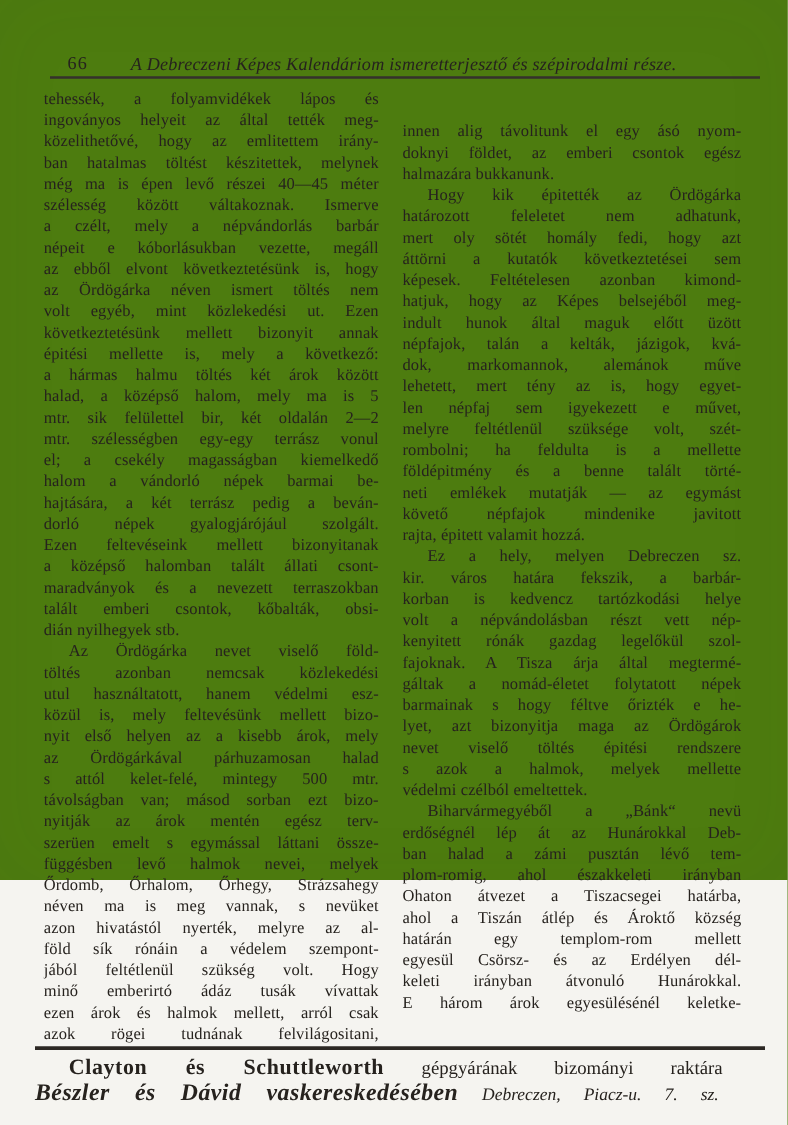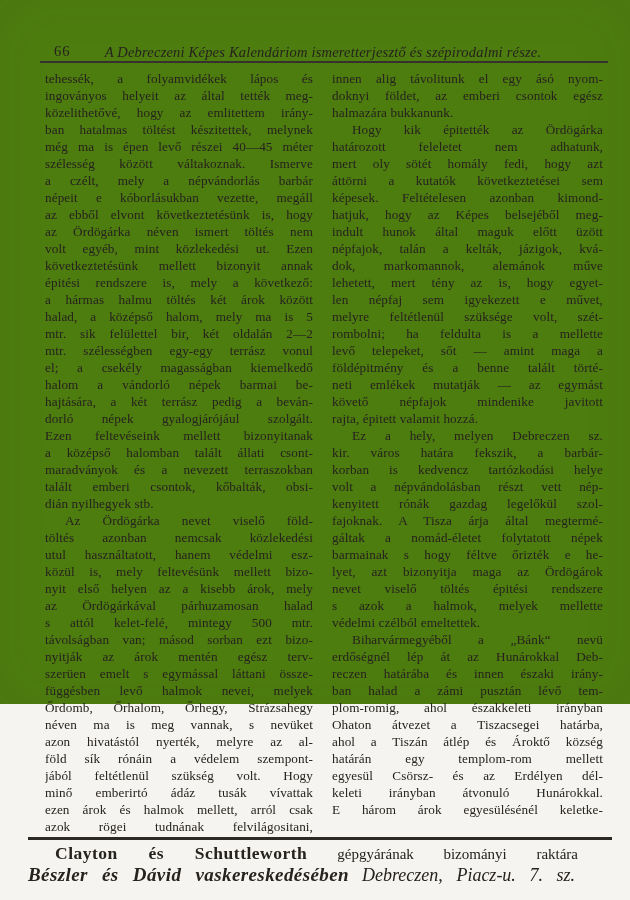--- a/index.html
+++ b/index.html
@@ -27,22 +27,22 @@
   }
   .running-title {
     font-style: italic; font-size: 14.5px; letter-spacing: 0.2px;
   }
   .header-rule {
     position: absolute; top: 61px; left: 40px; width: 568px; height: 2px;
     background: #35312c;
   }
   
   .columns {
-    position: absolute; top: 70px; left: 45px;
-    display: flex; align-items: flex-start;
+    position: absolute; top: 70px; left: 35px;
+    display: flex; align-items: center;
   }
   .col { font-size: 13.2px; }
   .col-left  { width: 268px; }
   .col-right { width: 271px; }
   .col-divider {
     width: 2px; background: #433f39;
     margin-left: 8px; margin-right: 9px;
     margin-top: -2px; margin-bottom: 2px;
   }
   .line {
@@ -64,21 +64,21 @@
     white-space: normal;
   }
   .ad-bold { font-weight: bold; font-size: 17.5px; letter-spacing: 0.5px; }
   .ad-rest { font-size: 15px; }
   .ad-line2 {
     position: absolute; top: 863px; left: 28px; right: 55px;
     height: 24px; line-height: 24px;
     text-align: justify; text-align-last: justify;
   }
   .ad-store { font-weight: bold; font-style: italic; font-size: 19px; letter-spacing: 0.4px; }
-  .ad-addr { font-style: italic; font-size: 18px; }
+  .ad-addr { font-style: italic; font-size: 14px; }
 </style>
 </head>
 <body>
 
 <div class="page">
 
   <div class="header">
     <span class="pagenum">66</span>
     <span class="running-title">A Debreczeni Képes Kalendáriom ismeretterjesztő és szépirodalmi része.</span>
   </div>
@@ -91,21 +91,21 @@
         <div class="line">közelithetővé, hogy az emlitettem irány-</div>
         <div class="line">ban hatalmas töltést készitettek, melynek</div>
         <div class="line">még ma is épen levő részei 40—45 méter</div>
         <div class="line">szélesség között váltakoznak. Ismerve</div>
         <div class="line">a czélt, mely a népvándorlás barbár</div>
         <div class="line">népeit e kóborlásukban vezette, megáll</div>
         <div class="line">az ebből elvont következtetésünk is, hogy</div>
         <div class="line">az Ördögárka néven ismert töltés nem</div>
         <div class="line">volt egyéb, mint közlekedési ut. Ezen</div>
         <div class="line">következtetésünk mellett bizonyit annak</div>
-        <div class="line">épitési rendszere is, mely a következő:</div>
+        <div class="line">épitési mellette is, mely a következő:</div>
         <div class="line">a hármas halmu töltés két árok között</div>
         <div class="line">halad, a középső halom, mely ma is 5</div>
         <div class="line">mtr. sik felülettel bir, két oldalán 2—2</div>
         <div class="line">mtr. szélességben egy-egy terrász vonul</div>
         <div class="line">el; a csekély magasságban kiemelkedő</div>
         <div class="line">halom a vándorló népek barmai be-</div>
         <div class="line">hajtására, a két terrász pedig a beván-</div>
         <div class="line">dorló népek gyalogjárójául szolgált.</div>
         <div class="line">Ezen feltevéseink mellett bizonyitanak</div>
         <div class="line">a középső halomban talált állati csont-</div>
@@ -143,40 +143,38 @@
         <div class="line">áttörni a kutatók következtetései sem</div>
         <div class="line">képesek. Feltételesen azonban kimond-</div>
         <div class="line">hatjuk, hogy az Képes belsejéből meg-</div>
         <div class="line">indult hunok által maguk előtt üzött</div>
         <div class="line">népfajok, talán a kelták, jázigok, kvá-</div>
         <div class="line">dok, markomannok, alemánok műve</div>
         <div class="line">lehetett, mert tény az is, hogy egyet-</div>
         <div class="line">len népfaj sem igyekezett e művet,</div>
         <div class="line">melyre feltétlenül szüksége volt, szét-</div>
         <div class="line">rombolni; ha feldulta is a mellette</div>
-        <div class="line">levő telepeket, sőt — amint maga a</div>
         <div class="line">földépitmény és a benne talált törté-</div>
         <div class="line">neti emlékek mutatják — az egymást</div>
         <div class="line">követő népfajok mindenike javitott</div>
         <div class="line end">rajta, épitett valamit hozzá.</div>
         <div class="line ind">Ez a hely, melyen Debreczen sz.</div>
         <div class="line">kir. város határa fekszik, a barbár-</div>
         <div class="line">korban is kedvencz tartózkodási helye</div>
         <div class="line">volt a népvándolásban részt vett nép-</div>
         <div class="line">kenyitett rónák gazdag legelőkül szol-</div>
         <div class="line">fajoknak. A Tisza árja által megtermé-</div>
         <div class="line">gáltak a nomád-életet folytatott népek</div>
         <div class="line">barmainak s hogy féltve őrizték e he-</div>
         <div class="line">lyet, azt bizonyitja maga az Ördögárok</div>
         <div class="line">nevet viselő töltés épitési rendszere</div>
         <div class="line">s azok a halmok, melyek mellette</div>
         <div class="line end">védelmi czélból emeltettek.</div>
         <div class="line ind">Biharvármegyéből a „Bánk“ nevü</div>
         <div class="line">erdőségnél lép át az Hunárokkal Deb-</div>
-        <div class="line">reczen határába és innen északi irány-</div>
         <div class="line">ban halad a zámi pusztán lévő tem-</div>
         <div class="line">plom-romig, ahol északkeleti irányban</div>
         <div class="line">Ohaton átvezet a Tiszacsegei határba,</div>
         <div class="line">ahol a Tiszán átlép és Ároktő község</div>
         <div class="line">határán egy templom-rom mellett</div>
         <div class="line">egyesül Csörsz- és az Erdélyen dél-</div>
         <div class="line">keleti irányban átvonuló Hunárokkal.</div>
         <div class="line">E három árok egyesülésénél keletke-</div>
       </div>
   </div>

